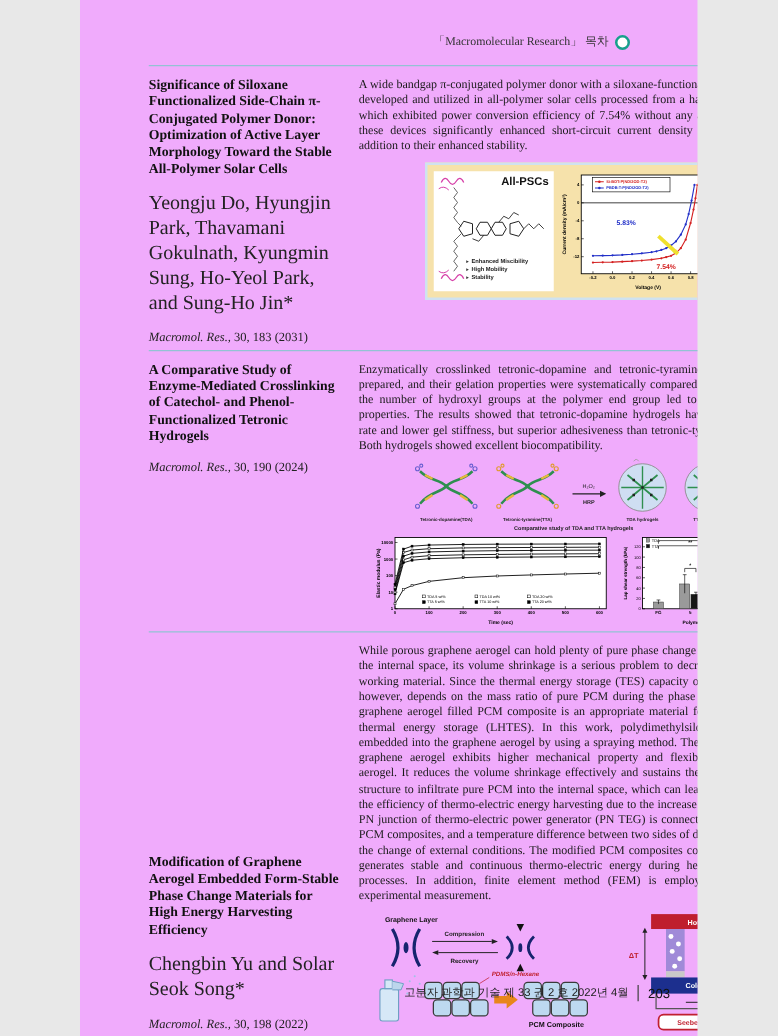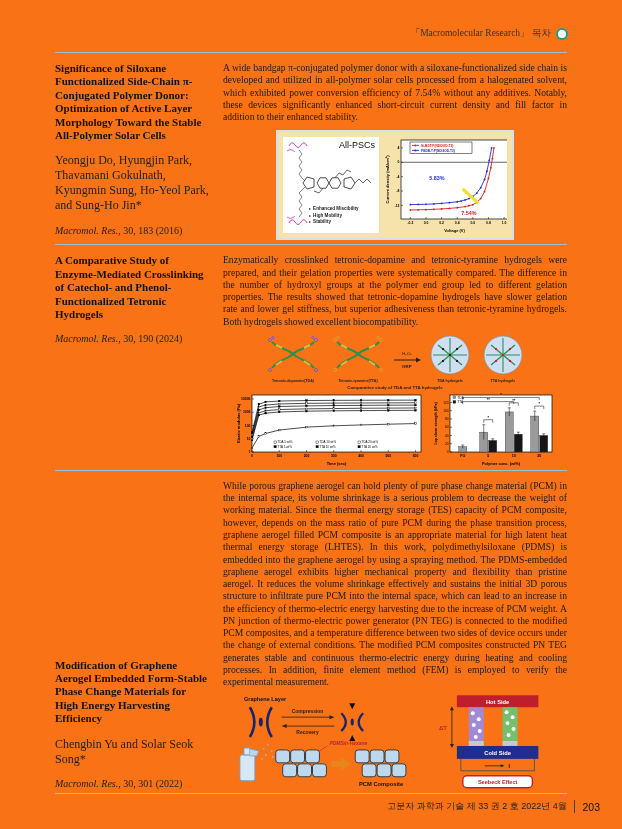--- a/index.html
+++ b/index.html
@@ -1,74 +1,74 @@
 <!DOCTYPE html>
 <html><head>
 <meta charset="utf-8">
 <style>
   html,body{margin:0;padding:0;background:#e8e8e8;}
-  .page{position:relative;width:622px;height:829px;background:#f97316;margin:0 auto;
+  .page{position:relative;width:494px;height:829px;background:#f0abfc;margin:0 auto;
         font-family:"Liberation Serif", serif;color:#1c1c1c;overflow:hidden;}
   .hdr{position:absolute;top:27px;right:54px;display:flex;align-items:center;gap:5px;
        font-size:9.5px;color:#333;}
   .hdr .dot{width:8px;height:8px;border-radius:50%;border:2.5px solid #17a08c;background:#fff;}
   .content{position:absolute;left:55px;top:52px;width:512px;}
   .entry{display:flex;gap:12px;border-top:1.2px solid #93c2d4;padding:9px 0 4px 0;box-sizing:border-box;}
   .entry.last{border-bottom:1.2px solid #93c2d4;}
   .e1{min-height:181px;} .e2{min-height:206px;} .e3{min-height:300px;align-items:flex-end;}
   .left{width:156px;flex:0 0 156px;}
   .title{font-weight:bold;font-size:11px;line-height:1.22;color:#111;}
-  .authors{margin-top:11px;font-size:12px;line-height:1.24;color:#222;font-family:Liberation Serif, serif;}
+  .authors{margin-top:11px;font-size:16px;line-height:1.24;color:#222;font-family:Liberation Serif, serif;}
   .cite{margin-top:12px;font-size:10px;color:#222;}
   .cite .jn{font-style:italic;} .cite .vol{font-weight:normal;}
   .right{flex:1;}
   .abstract{font-size:9.6px;line-height:1.28;text-align:justify;color:#1a1a1a;}
   .figwrap{font-family:"Liberation Sans", sans-serif;}
   
   .fig1{width:238px;margin:7px auto 0;background:#f6e2ab;border:2px solid #cfe2f0;
         display:flex;gap:5px;padding:5px;box-sizing:border-box;}
   .fig1-left{position:relative;background:#fff;width:96px;height:96px;flex:0 0 96px;}
-  .fig1-title{position:absolute;top:3px;right:4px;font-size:9px;font-weight:normal;color:#111;}
+  .fig1-title{position:absolute;top:3px;right:4px;font-size:9px;font-weight:bold;color:#111;}
   .bullets{position:absolute;left:26px;bottom:7px;}
   .bullet-row{display:flex;gap:2px;font-size:4.6px;font-weight:bold;line-height:1.5;color:#222;}
   .bullet-row .bt{font-family:"DejaVu Sans",sans-serif;font-size:4.2px;color:#333;}
   
   .fig2{width:334px;margin:4px auto 0;text-align:center;}
   .fig2-row1{display:flex;justify-content:center;align-items:flex-end;gap:3px;}
   .fig2-item{display:flex;flex-direction:column;align-items:center;}
   .fig2-label{font-size:3.6px;font-weight:bold;color:#222;margin-top:1px;}
   .fig2-arrowcol{display:flex;flex-direction:column;align-items:center;justify-content:center;
                  font-size:4.4px;color:#222;padding-bottom:14px;}
   .fig2-arrowcol .hrp{font-weight:bold;}
   .fig2-caption{font-size:4.4px;font-weight:bold;color:#222;margin:2px 0 2px;}
   .fig2-row2{display:flex;justify-content:center;align-items:flex-start;gap:8px;}
   
   .fig3{width:326px;margin:5px auto 0;display:flex;gap:8px;justify-content:center;}
-  .ftr{position:absolute;bottom:16px;right:22px;display:flex;align-items:center;gap:7px;text-align:center;}
+  .ftr{position:absolute;bottom:28px;right:22px;display:flex;align-items:center;gap:7px;text-align:center;}
   .ftr .issue{font-size:9px;color:#222;font-family:"Liberation Sans",sans-serif;}
   .ftr .bar{width:1.6px;height:13px;background:#444;}
   .ftr .pg{font-size:10.5px;font-weight:normal;color:#111;font-family:"Liberation Sans",sans-serif;}
 </style>
 </head>
 <body>
 
 <div class="page">
 
   <div class="hdr">
     <span>「Macromolecular Research」 목차</span>
     <span class="dot"></span>
   </div>
 
   <div class="content">
 
     <div class="entry e1">
       <div class="left">
         <div class="title">Significance of Siloxane Functionalized Side-Chain π-Conjugated Polymer Donor: Optimization of Active Layer Morphology Toward the Stable All-Polymer Solar Cells</div>
         <div class="authors">Yeongju Do, Hyungjin Park, Thavamani Gokulnath, Kyungmin Sung, Ho-Yeol Park, and Sung-Ho Jin*</div>
-        <div class="cite"><span class="jn">Macromol. Res., </span><span class="vol">30</span><span>, 183 (2016)</span></div>
+        <div class="cite"><span class="jn">Macromol. Res., </span><span class="vol">30</span><span>, 183 (2031)</span></div>
       </div>
       <div class="right">
         <div class="abstract">A wide bandgap π-conjugated polymer donor with a siloxane-functionalized side chain is developed and utilized in all-polymer solar cells processed from a halogenated solvent, which exhibited power conversion efficiency of 7.54% without any additives. Notably, these devices significantly enhanced short-circuit current density and fill factor in addition to their enhanced stability.</div>
         <div class="figwrap">
           <div class="fig1">
             <div class="fig1-left">
               <div class="fig1-title">All-PSCs</div>
               <svg width="96" height="96" viewBox="0 0 96 96">
                 <path d="M6,9 q3,-6 6,-1 q3,5 6,0 q3,-5 6,1" stroke="#d63fa8" stroke-width="1" fill="none"></path>
                 <path d="M4,14 q4,-3 8,1" stroke="#d63fa8" stroke-width="0.8" fill="none"></path>
@@ -434,21 +434,21 @@
               </svg>
           </div>
         </div>
       </div>
     </div>
 
     <div class="entry e3 last">
       <div class="left">
         <div class="title">Modification of Graphene Aerogel Embedded Form-Stable Phase Change Materials for High Energy Harvesting Efficiency</div>
         <div class="authors">Chengbin Yu and Solar Seok Song*</div>
-        <div class="cite"><span class="jn">Macromol. Res., </span><span class="vol">30</span><span>, 301 (2022)</span></div>
+        <div class="cite"><span class="jn">Macromol. Res., </span><span class="vol">30</span><span>, 198 (2022)</span></div>
       </div>
       <div class="right">
         <div class="abstract">While porous graphene aerogel can hold plenty of pure phase change material (PCM) in the internal space, its volume shrinkage is a serious problem to decrease the weight of working material. Since the thermal energy storage (TES) capacity of PCM composite, however, depends on the mass ratio of pure PCM during the phase transition process, graphene aerogel filled PCM composite is an appropriate material for high latent heat thermal energy storage (LHTES). In this work, polydimethylsiloxane (PDMS) is embedded into the graphene aerogel by using a spraying method. The PDMS-embedded graphene aerogel exhibits higher mechanical property and flexibility than pristine aerogel. It reduces the volume shrinkage effectively and sustains the initial 3D porous structure to infiltrate pure PCM into the internal space, which can lead to an increase in the efficiency of thermo-electric energy harvesting due to the increase of PCM weight. A PN junction of thermo-electric power generator (PN TEG) is connected to the modified PCM composites, and a temperature difference between two sides of device occurs under the change of external conditions. The modified PCM composites constructed PN TEG generates stable and continuous thermo-electric energy during heating and cooling processes. In addition, finite element method (FEM) is employed to verify the experimental measurement.</div>
         <div class="figwrap fig3">
           <svg width="198" height="96" viewBox="0 0 198 96">
             <text x="12" y="8" font-size="5.6" font-weight="bold" fill="#111">Graphene Layer</text>
             <path d="M18,14 Q27,29 18,44" stroke="#16246e" stroke-width="2.6" fill="none"></path>
             <path d="M40,14 Q31,29 40,44" stroke="#16246e" stroke-width="2.6" fill="none"></path>
             <ellipse cx="29" cy="29" rx="2" ry="4.5" fill="#16246e"></ellipse>
             <text x="76" y="20" font-size="5" font-weight="bold" fill="#222" text-anchor="middle">Compression</text>

